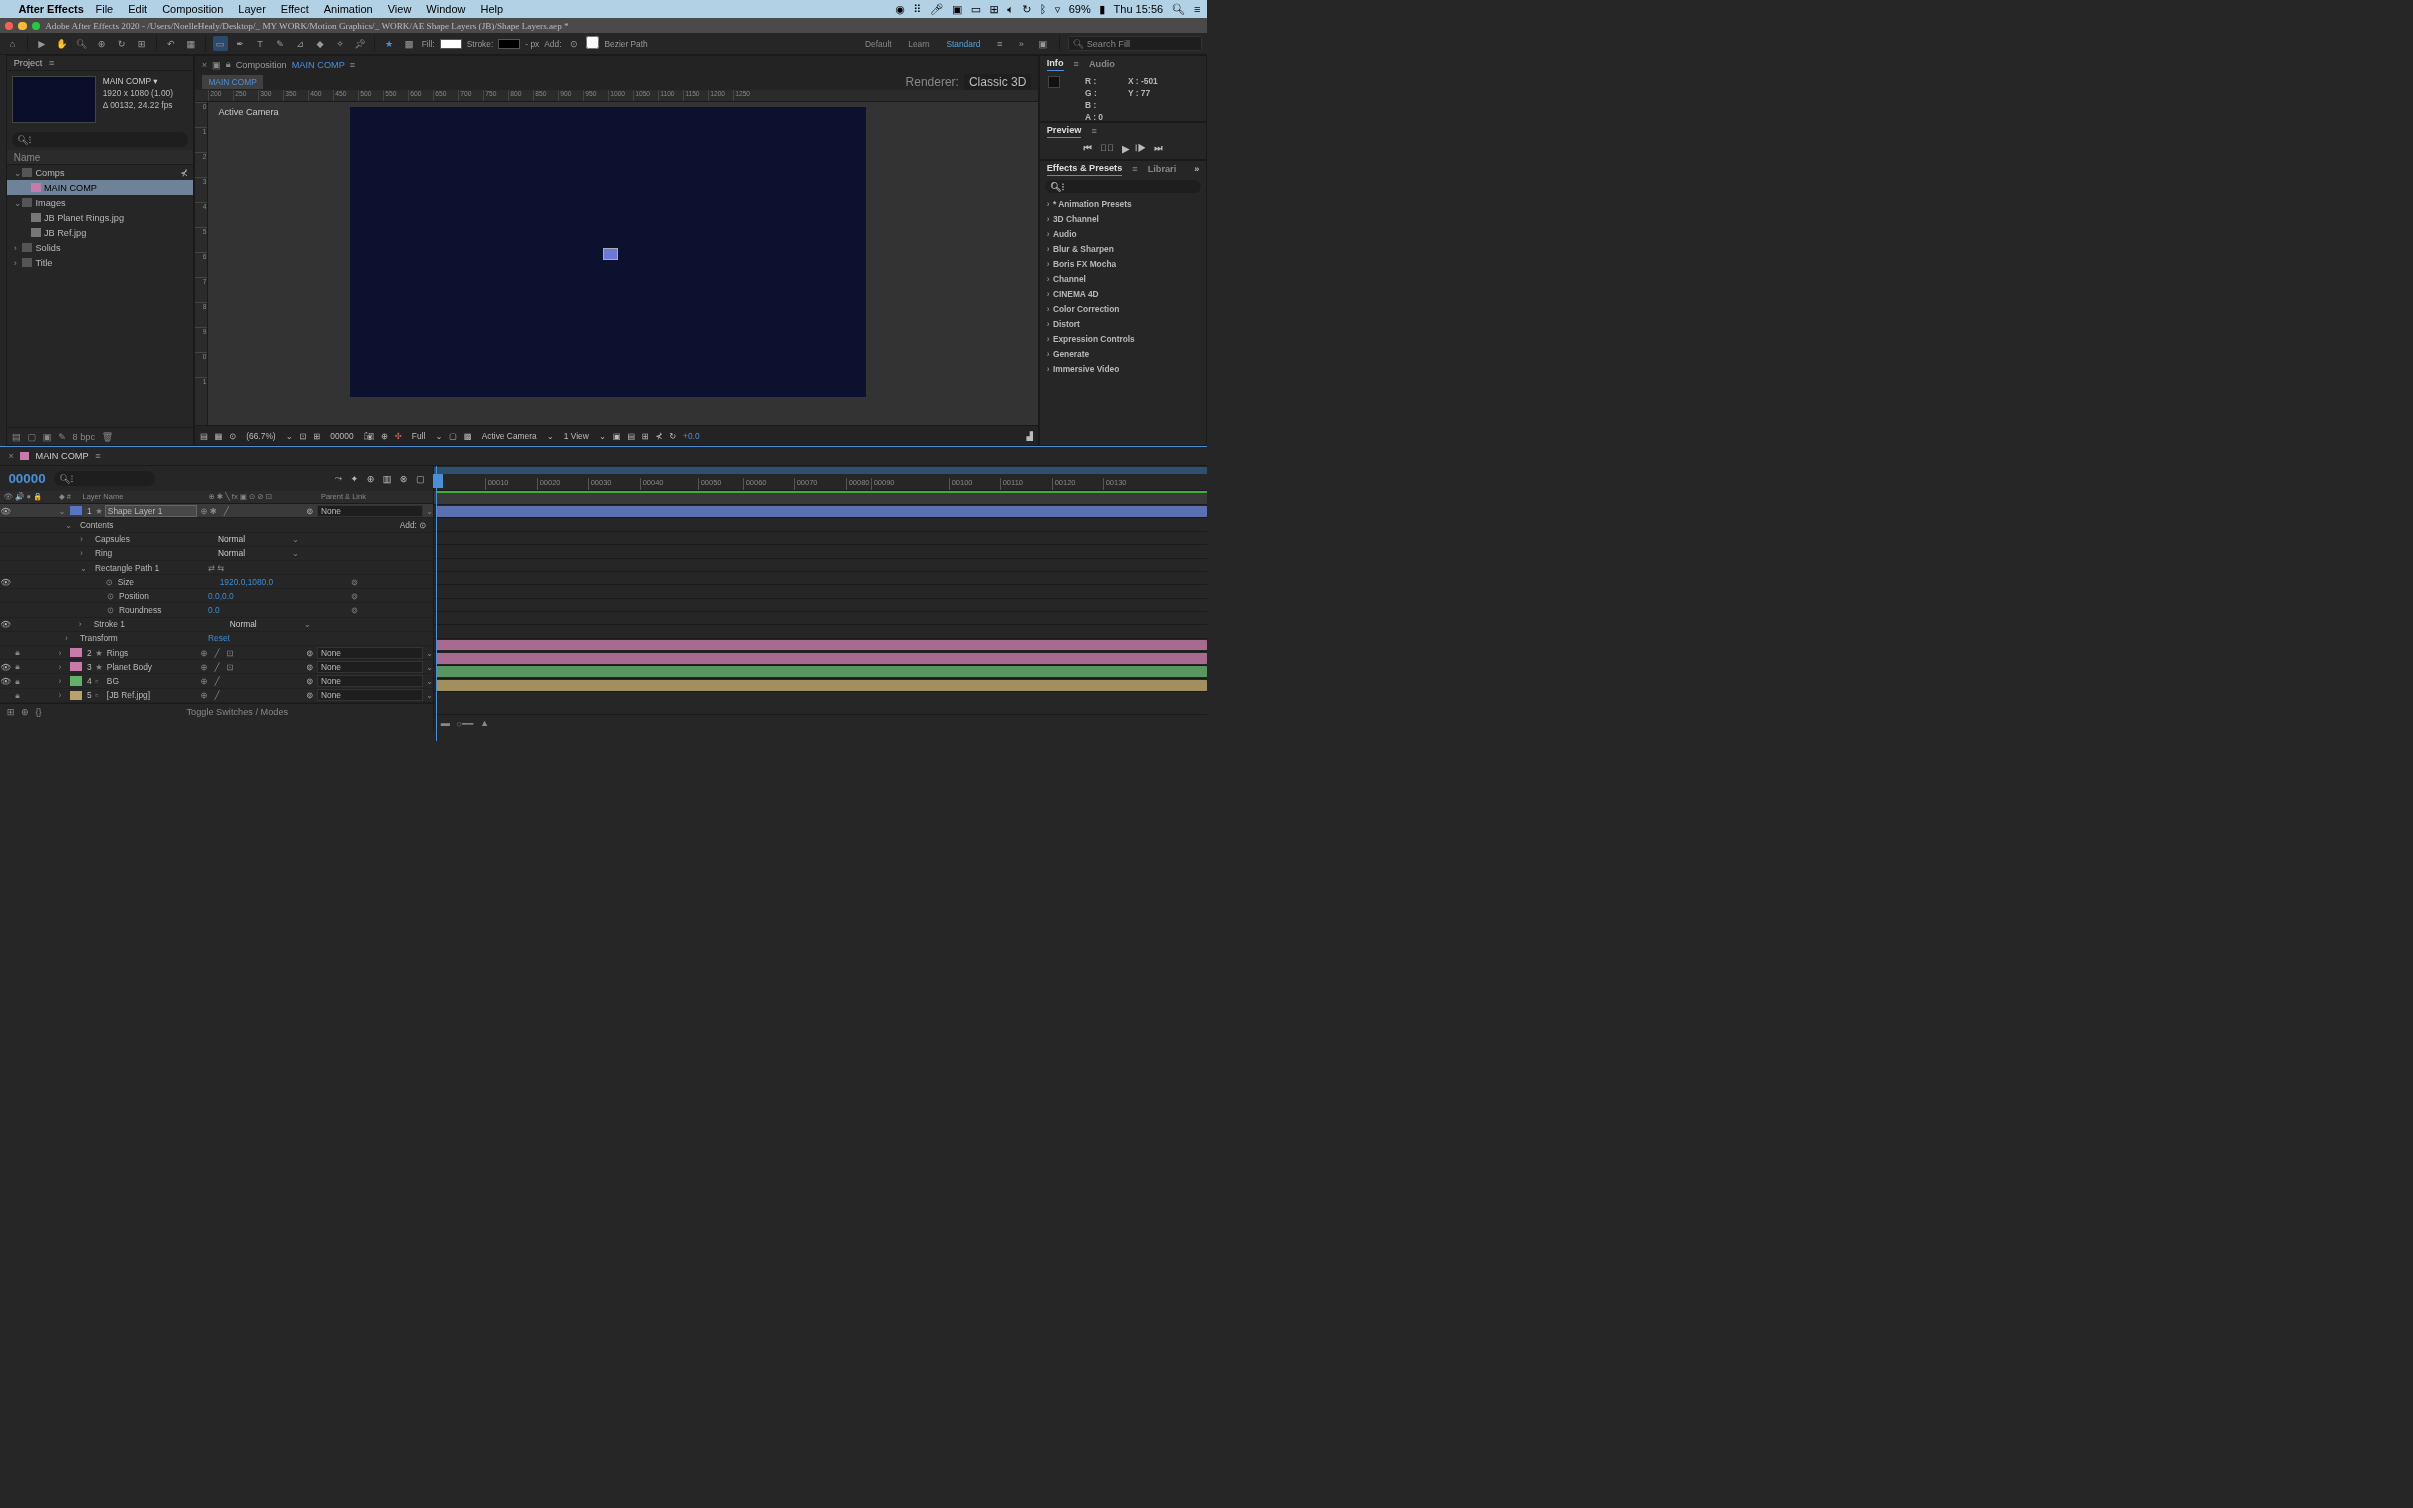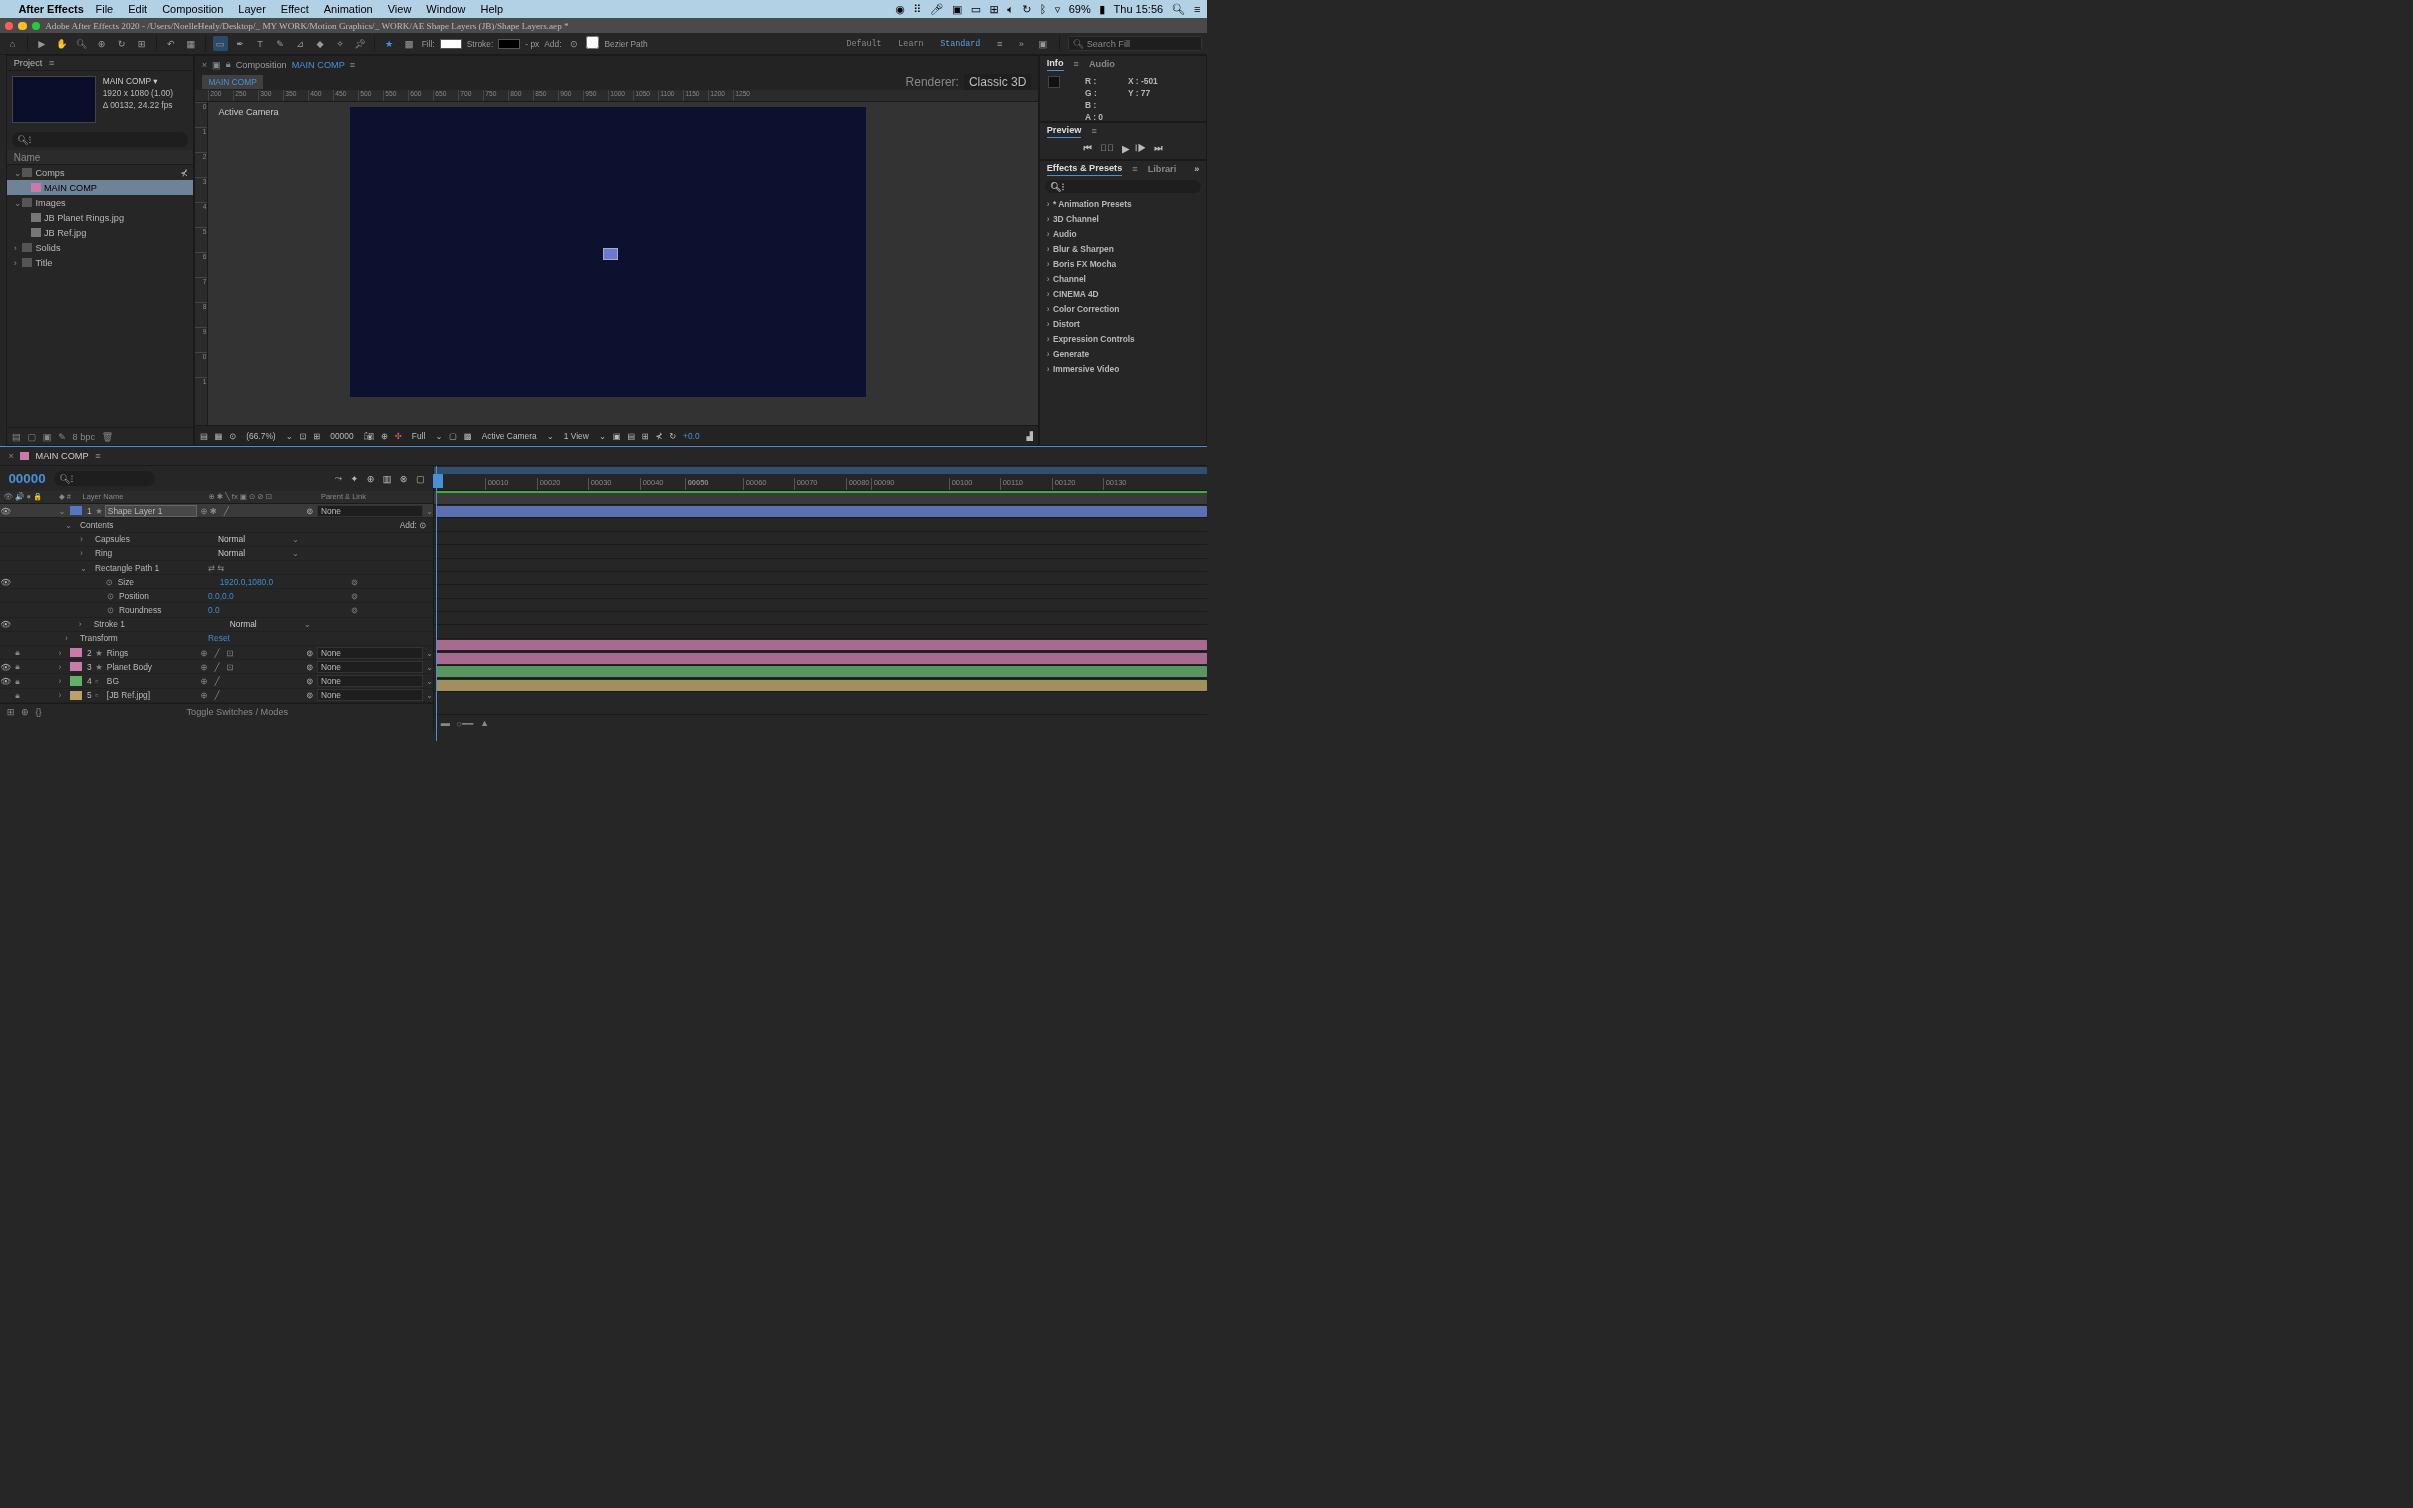--- a/index.html
+++ b/index.html
@@ -22,21 +22,21 @@
 
 
 .toolbar { height:22px; background:#262626; border-bottom:0.8px solid #1a1a1a; display:flex; align-items:center; padding:0 5px; gap:5px; }
 .toolbar .tbtn { width:15px; height:15px; display:flex; align-items:center; justify-content:center; color:#999; }
 .toolbar .sep { width:0.8px; height:15px; background:#1a1a1a; margin:0 1.7px; }
 .toolbar .tbtn.act { background:#2e4a6b; border-radius:1.7px; }
 .toolbar .tlabel { font-size:8.4px; color:#999; }
 .swatch { width:22px; height:10px; border:0.8px solid #555; }
 .swatch.w { background:#fff; } .swatch.k { background:#000; }
 .toolbar .right { margin-left:auto; display:flex; align-items:center; gap:6.7px; }
-.ws-item { padding:1.7px 5px; font-size:8.4px; color:#888;font-family:Liberation Mono, monospace; }
+.ws-item { padding:1.7px 5px; font-size:8.4px; color:#888; }
 .ws-item.sel { color:#5aa0d6; }
 .searchbar { width:134px; height:15px; background:#1e1e1e; border:0.8px solid #333; border-radius:1.7px; display:flex; align-items:center; padding:0 3.4px; color:#888; }
 
 
 .main { display:flex; height:391px; }
 .panel { background:#262626; border:0.8px solid #1a1a1a; }
 
 
 .project { width:188px; display:flex; flex-direction:column;margin-left:6px; }
 .phead { height:15px; display:flex; align-items:center; padding:0 6.7px; font-size:9.2px; border-bottom:0.8px solid #1a1a1a; }
@@ -656,21 +656,21 @@
     <div class="tlright">
       <div class="trruler" id="truler">
         <div class="wa"></div>
         <div class="cti">
             <div class="ctih"></div>
           </div>
       <div class="tick" style="left: 51px;">00010</div>
           <div class="tick" style="left: 103px;">00020</div>
           <div class="tick" style="left: 154px;">00030</div>
           <div class="tick" style="left: 206px;">00040</div>
-          <div class="tick" style="left: 251px; font-weight: bold;">00050</div>
+          <div class="tick" style="left: 264px;">00050</div>
           <div class="tick" style="left: 309px;">00060</div>
           <div class="tick" style="left: 360px;">00070</div>
           <div class="tick" style="left: 412px;">00080</div>
           <div class="tick" style="left: 437px;">00090</div>
           <div class="tick" style="left: 515px;">00100</div>
           <div class="tick" style="left: 566px;">00110</div>
           <div class="tick" style="left: 618px;">00120</div>
           <div class="tick" style="left: 669px;">00130</div>
         </div>
       <div class="trhdr">

